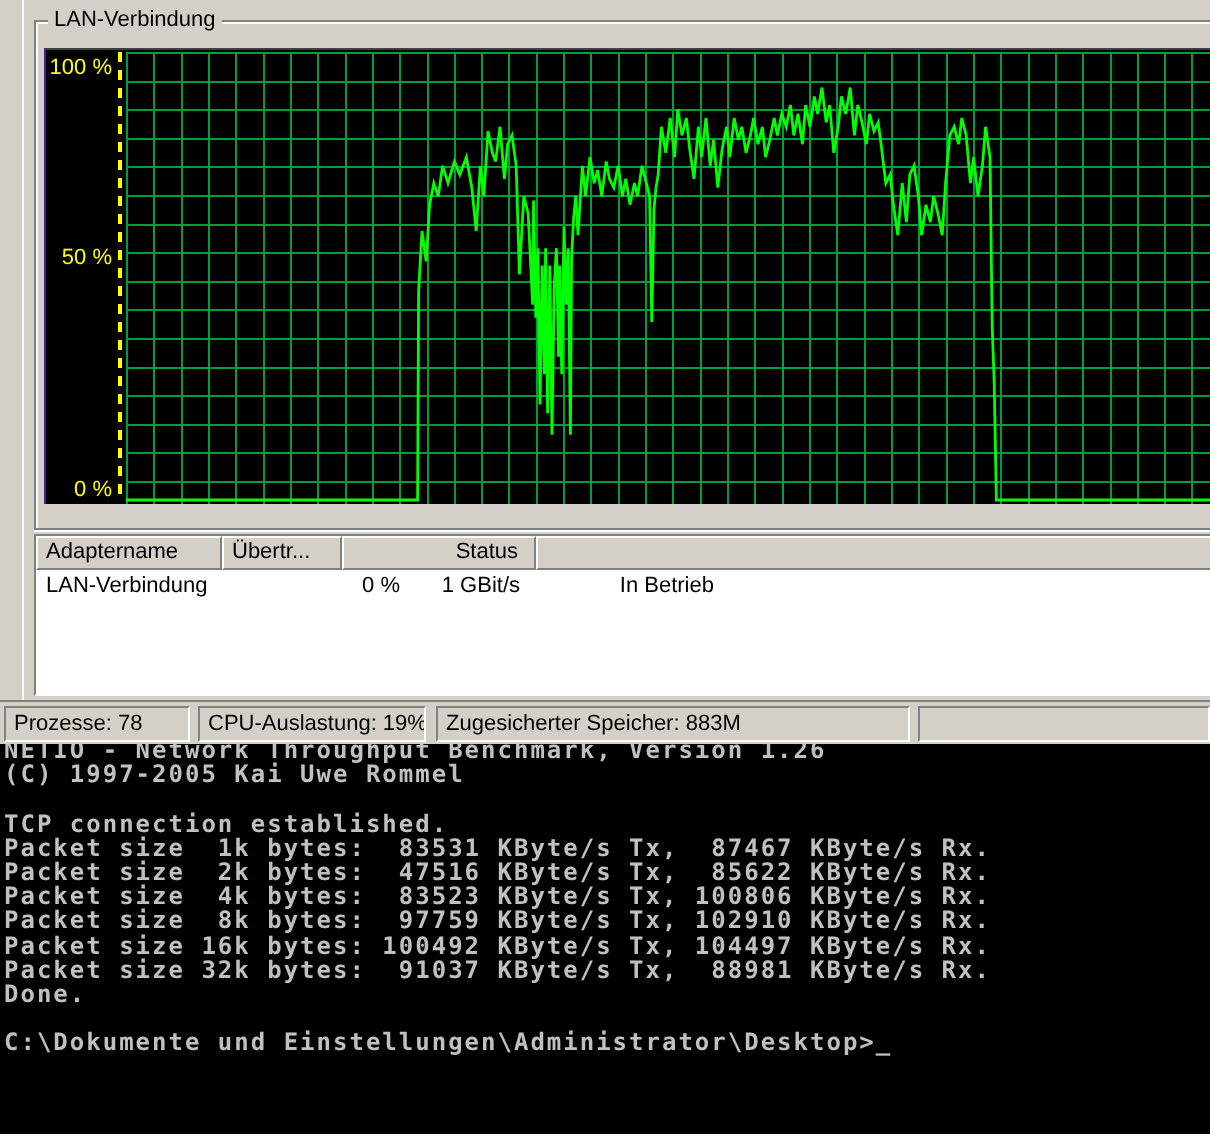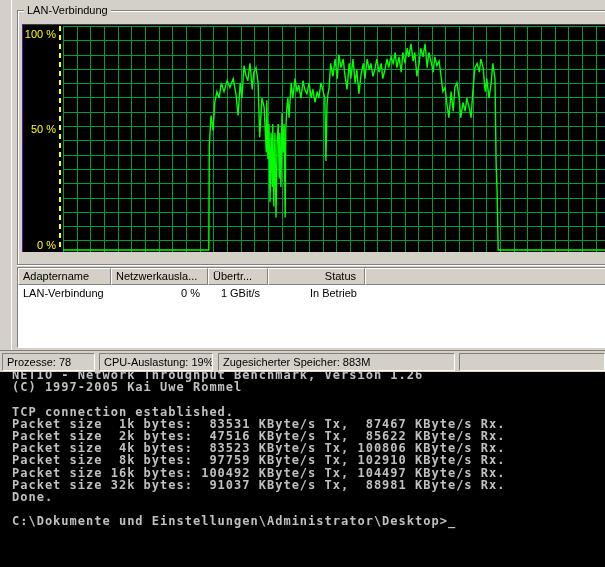--- a/index.html
+++ b/index.html
@@ -40,21 +40,21 @@
   
   .statusbar{position:absolute;left:0;top:350px;width:605px;height:22px;
     background:var(--chrome);border-top:1px solid #808080;}
   .panel{position:absolute;top:2px;height:18px;box-sizing:border-box;
     border:1px solid;border-color:#808080 #ffffff #ffffff #808080;
     font-size:11px;line-height:13px;padding:2px 12px 0 4px;white-space:nowrap;overflow:hidden;color:#000;}
   .p0{left:2px;width:93px}.p1{left:99px;width:114px}.p2{left:218px;width:237px}.p3{left:459px;width:146px}
   
   .console{position:absolute;left:0;top:372px;width:605px;height:195px;
     background:var(--console-bg);overflow:hidden;cursor:text;}
-  .console-text{margin-top:-3px;padding-left:12px;}
+  .console-text{margin-top:-3px;padding-left:2px;}
   .console-line{white-space:pre;font-family:"DejaVu Sans Mono", monospace;font-weight:bold;
     font-size:12px;line-height:12.2px;height:12.2px;letter-spacing:1px;color:var(--console-fg);}
 </style>
 </head>
 <body>
 
 <div class="tm">
   <div class="tab-edge"></div>
 
   <div class="groupbox">
@@ -68,21 +68,20 @@
     <div class="axis-dash"></div>
     <div class="grid"></div>
     <svg class="plot-svg" viewBox="0 0 545 227">
       <polyline points="2.0,225.0 147.8,225.0 148.3,120.8 150.0,90.5 152.1,105.7 153.8,77.4 155.9,66.6 158.1,73.1 160.3,57.9 163.0,66.6 166.2,55.7 168.9,62.3 172.2,53.6 174.9,68.8 177.1,90.5 179.2,57.9 180.9,73.1 183.0,40.6 185.2,51.4 186.8,55.7 189.0,38.4 191.2,64.4 192.8,47.1 195.0,42.7 197.1,57.9 198.7,112.2 200.9,73.1 203.1,81.8 205.3,127.4 205.8,75.3 206.9,133.9 208.0,99.1 209.0,177.3 210.1,107.8 211.2,162.1 211.8,99.1 212.8,181.6 213.9,107.8 215.0,192.4 216.1,118.7 217.2,99.1 218.3,153.4 218.8,107.8 219.9,162.1 221.0,88.3 222.1,127.4 223.1,99.1 224.2,192.4 224.8,103.5 225.8,84.0 226.9,73.1 228.0,92.6 230.2,57.9 231.8,73.1 234.0,53.6 236.1,66.6 237.8,60.1 239.9,73.1 242.1,55.7 243.7,64.4 245.9,68.8 248.1,57.9 250.2,73.1 251.9,64.4 254.0,77.4 256.2,66.6 257.8,73.1 260.0,57.9 262.2,66.6 263.8,73.1 264.9,136.0 266.0,79.6 267.0,68.8 268.1,62.3 269.7,38.4 271.9,51.4 274.1,34.0 276.3,53.6 277.9,29.7 280.0,42.7 282.2,34.0 283.8,49.2 286.0,64.4 288.2,38.4 289.8,53.6 292.0,34.0 294.1,57.9 295.8,44.9 297.9,68.8 300.1,49.2 302.3,38.4 303.9,53.6 306.1,34.0 308.2,44.9 309.9,38.4 312.0,51.4 314.2,42.7 315.8,34.0 318.0,47.1 320.2,38.4 321.8,53.6 323.9,44.9 326.1,34.0 327.7,42.7 329.9,31.9 332.1,38.4 334.2,27.5 335.9,42.7 338.0,31.9 340.2,47.1 341.8,27.5 344.0,38.4 346.2,23.2 347.8,31.9 350.0,18.8 352.1,36.2 353.8,27.5 355.9,51.4 358.1,38.4 359.7,23.2 361.9,31.9 364.1,18.8 366.2,42.7 367.9,27.5 370.0,36.2 372.2,47.1 373.8,31.9 376.0,40.6 378.1,36.2 379.8,49.2 381.9,66.6 384.1,62.3 385.7,77.4 387.9,92.6 390.1,66.6 392.2,86.1 393.9,62.3 396.0,57.9 398.2,73.1 399.8,92.6 402.0,77.4 404.2,86.1 405.8,73.1 408.0,81.8 410.1,92.6 411.8,66.6 413.9,42.7 416.1,38.4 418.3,47.1 419.9,34.0 422.1,42.7 424.2,66.6 425.8,53.6 428.0,73.1 430.2,57.9 431.8,38.4 434.0,53.6 435.1,138.2 436.1,166.4 437.2,225.0 544.0,225.0"></polyline>
     </svg>
   </div>
 
   <div class="listview">
     <div class="lv-header">
         <div class="hcell" style="width: 93px; text-align: left;">Adaptername</div>
-        <div class="hcell" style="width: 97px; text-align: left;">Netzwerkausla...</div>
         <div class="hcell" style="width: 60px; text-align: left;">Übertr...</div>
         <div class="hcell" style="width: 97px; text-align: right;">Status</div>
         <div class="hcell hfill"></div>
       </div>
     <div class="lv-body">
         <div class="lv-row">
           <div class="dcell" style="width: 93px; text-align: left;">LAN-Verbindung</div>
           <div class="dcell" style="width: 97px; text-align: right;">0 %</div>
           <div class="dcell" style="width: 60px; text-align: right;">1 GBit/s</div>
           <div class="dcell" style="width: 97px; text-align: right;">In Betrieb</div>

